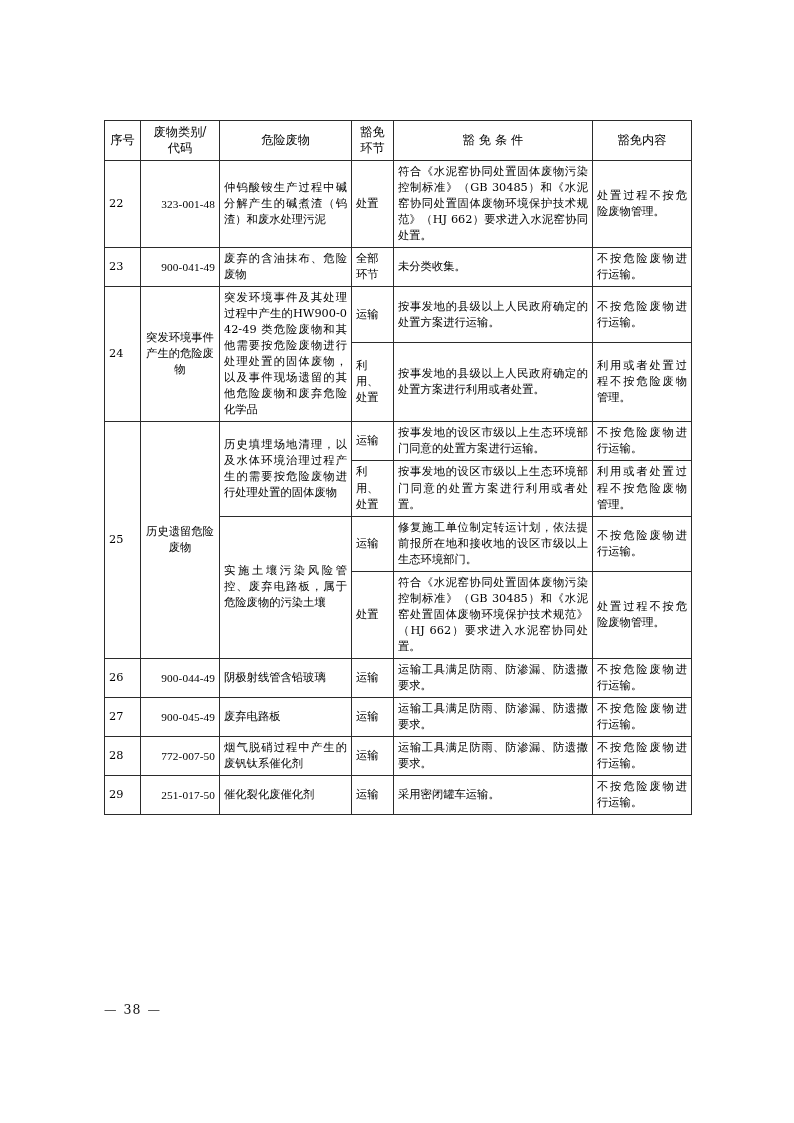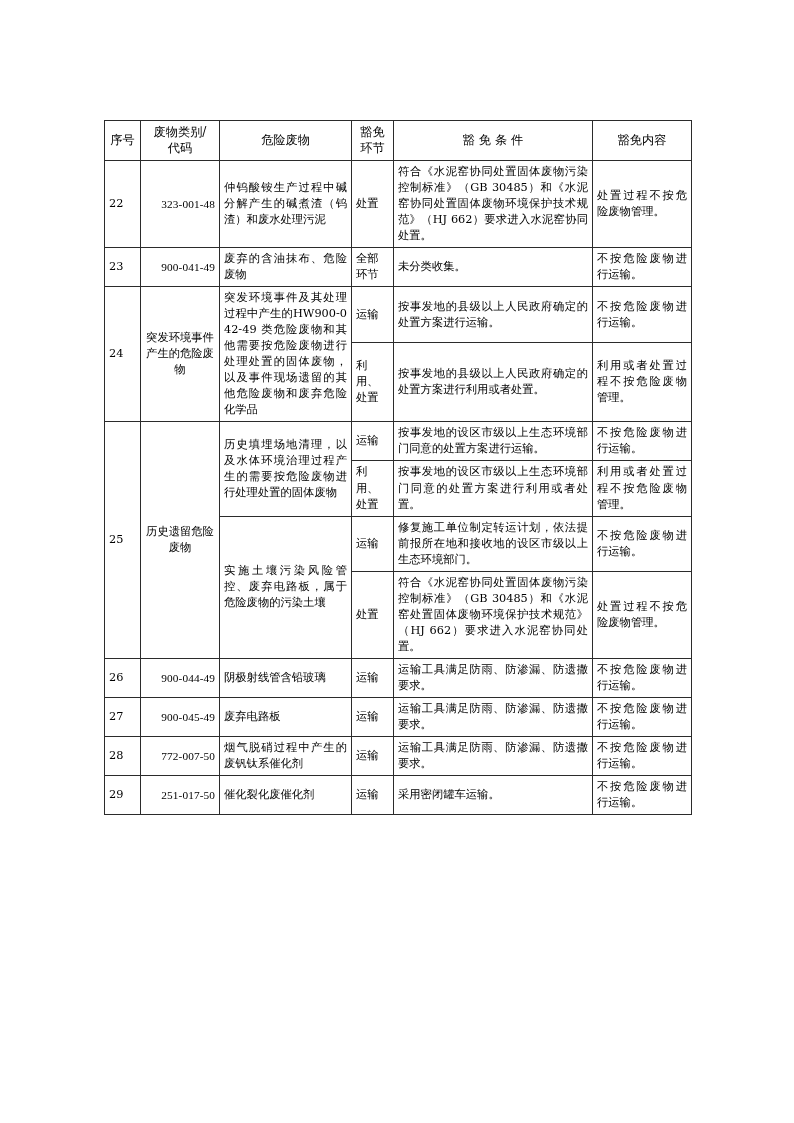--- a/index.html
+++ b/index.html
@@ -209,14 +209,17 @@
           <td class="c-waste">催化裂化废催化剂</td>
           <td class="c-link">运输</td>
           <td class="c-cond">采用密闭罐车运输。</td>
           <td class="c-content">不按危险废物进行运输。</td>
         </tr>
 
       </tbody>
     </table>
   </div>
 
+  <div class="footer">
+    <span class="dash">—</span><span class="pagenum">38</span><span class="dash">—</span>
+  </div>
 
 </div>
 
 </body></html>

